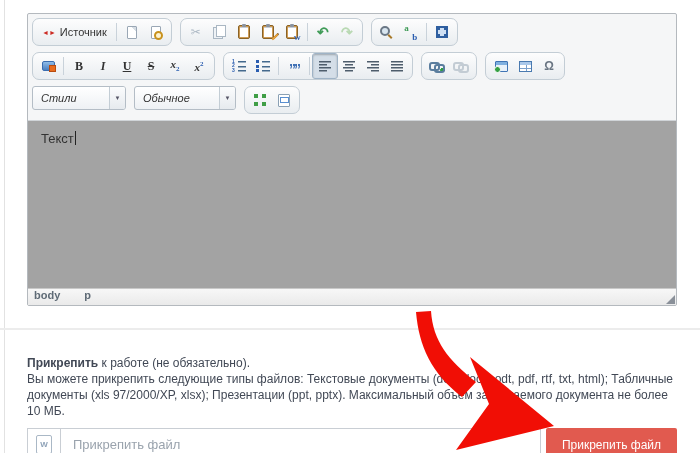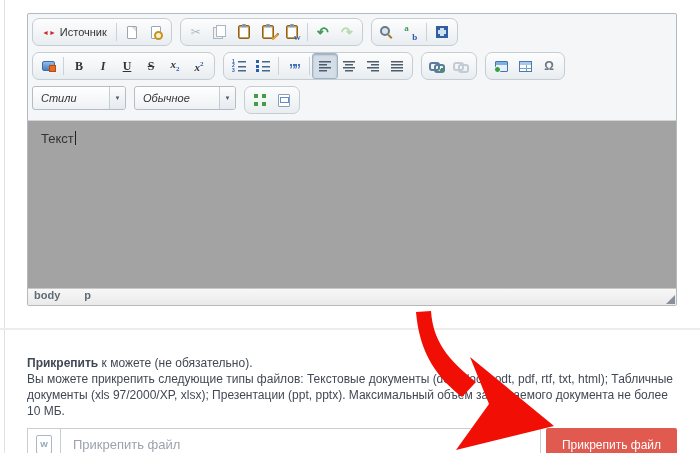--- a/index.html
+++ b/index.html
@@ -332,21 +332,21 @@
     <span>body</span>
     <span>p</span>
     <span class="resize-handle"></span>
   </div>
 </div>
 
 <div class="divider"></div>
 
 <div class="attach">
   <div class="lead">
-    <b>Прикрепить</b><span> к можете (не обязательно).</span>
+    <b>Прикрепить</b><span> к работе (не обязательно).</span>
   </div>
   <div class="desc">Вы можете прикрепить следующие типы файлов: Текстовые документы (doc, docx, odt, pdf, rtf, txt, html); Табличные документы (xls 97/2000/XP, xlsx); Презентации (ppt, pptx). Максимальный объем загружаемого документа не более 10 МБ.</div>
 
   <div class="file-row">
     <div class="file-type-box">
       <span class="w-doc">W</span>
     </div>
     <input class="file-input" type="text" placeholder="Прикрепить файл" style="">
     <button class="attach-btn">Прикрепить файл</button>
   </div>

